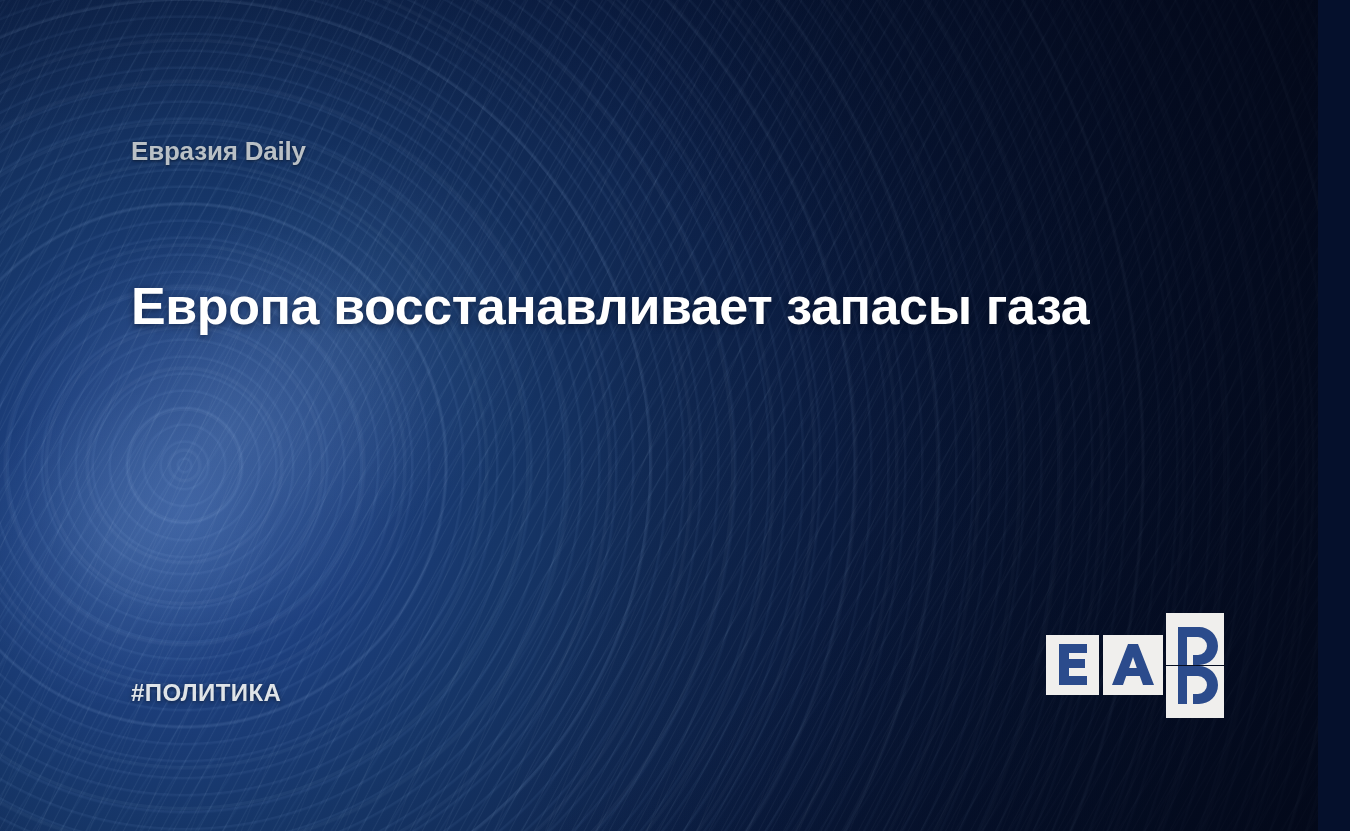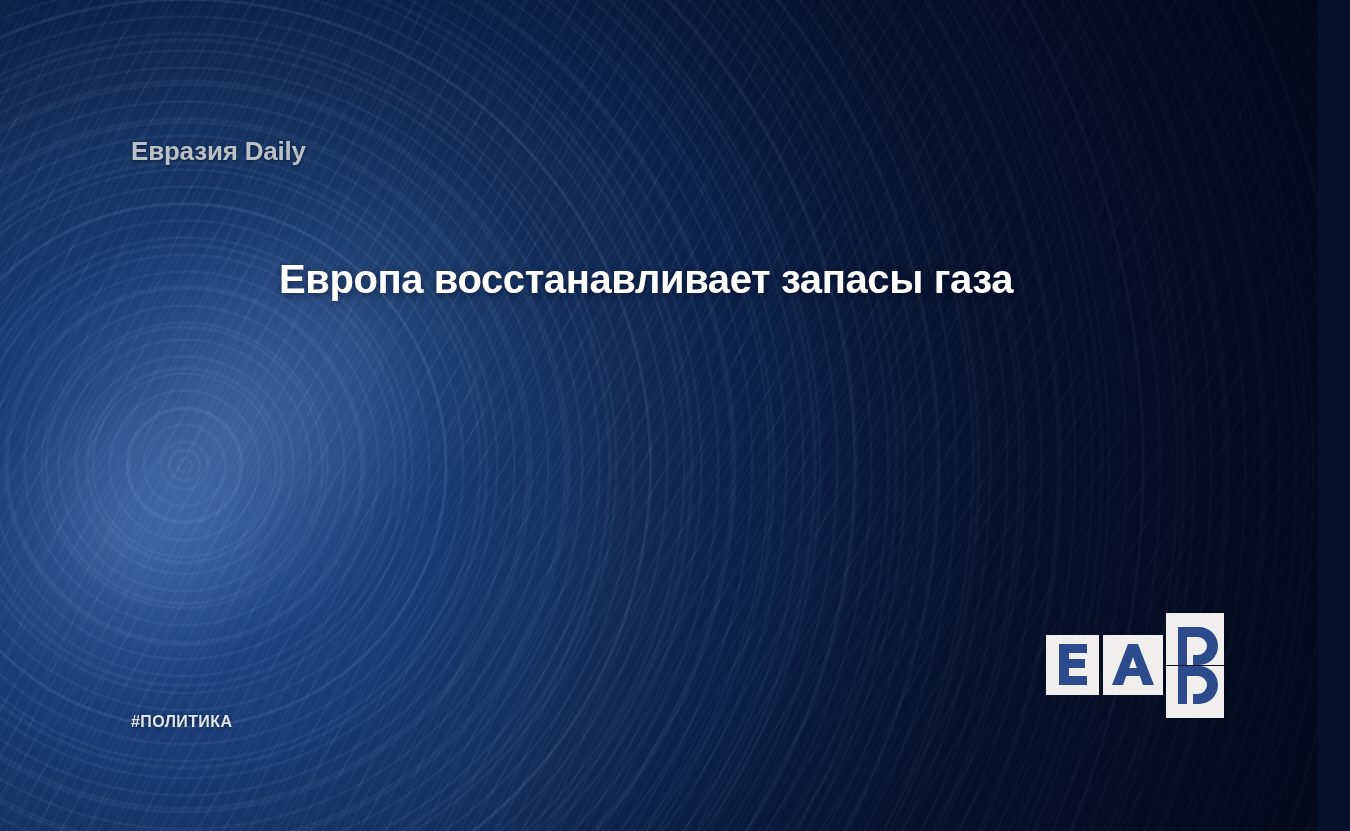--- a/index.html
+++ b/index.html
@@ -13,21 +13,20 @@
   }
 
   
   .card {
     position: relative;
     width: 1318px;
     height: 831px;
     overflow: hidden;
     background: #0c4a6e;
     user-select: none;
-    text-align: center;
   }
 
   
   .bg-layer {
     position: absolute;
     inset: 0;
     pointer-events: none;
   }
 
   
@@ -125,41 +124,40 @@
     font-size: 26px;
     font-weight: bold;
     letter-spacing: -0.2px;
     color: #b9c0c6;
     text-shadow: 0 1px 3px rgba(0,0,0,0.45);
   }
 
   .headline {
     position: absolute;
     left: 131px;
-    top: 251px;
+    top: 270px;
     width: 1030px;
-    font-size: 40px;
+    font-size: 52px;
     line-height: 1.42;
     font-weight: bold;
     letter-spacing: -0.4px;
     color: #ffffff;
     text-shadow: 0 2px 7px rgba(3,10,30,0.55);
   }
   .headline-line { display: block; white-space: nowrap; }
 
   .tag {
     position: absolute;
     left: 131px;
     top: 679px;
-    font-size: 16px;
+    font-size: 24px;
     font-weight: bold;
     letter-spacing: 0.4px;
     color: #dfe4e8;
     text-shadow: 0 1px 4px rgba(0,0,0,0.5);
-    margin-top: 34px;
   }
 
   
   .logo {
     position: absolute;
     left: 1046px;
     top: 613px;
     width: 178px;
     height: 103px;
   }

